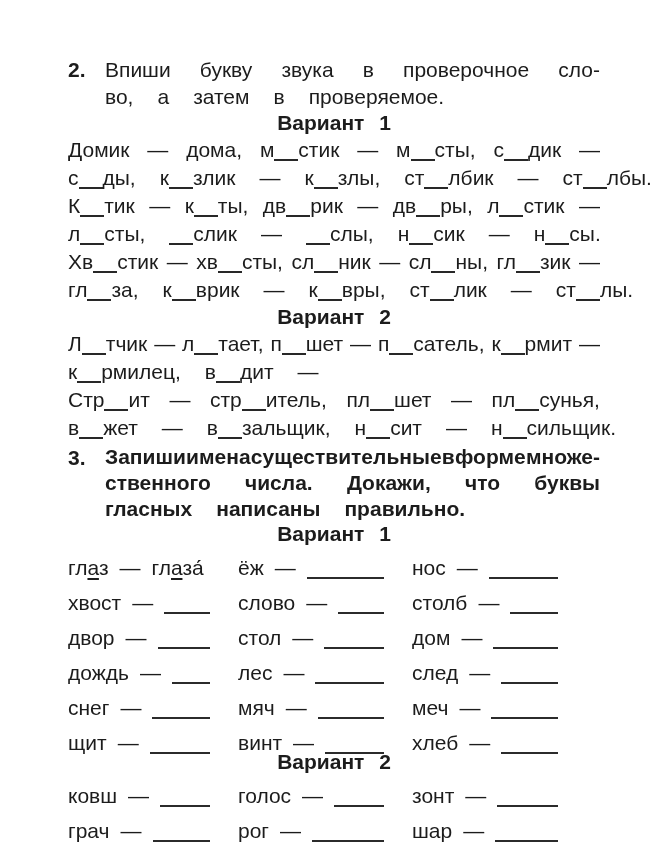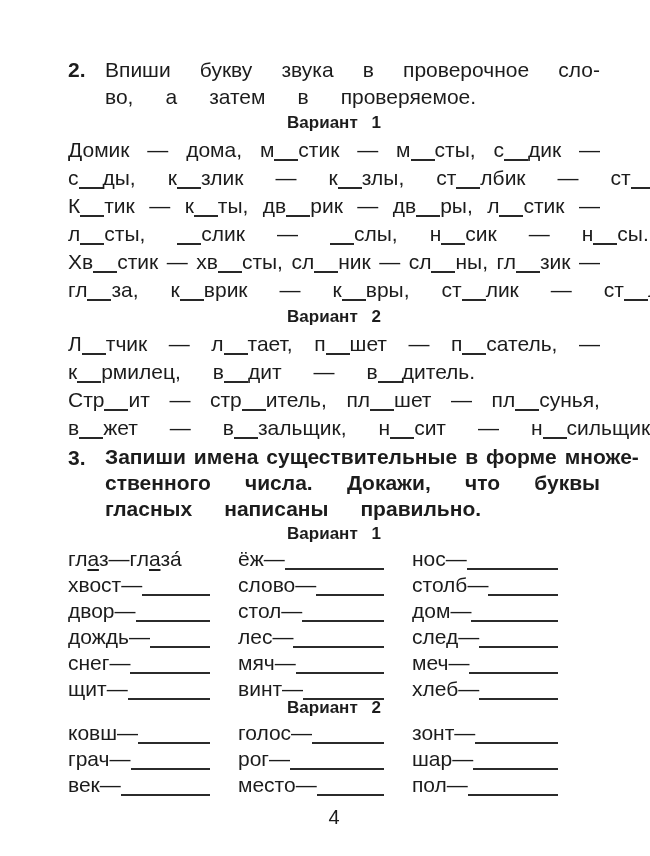--- a/index.html
+++ b/index.html
@@ -18,57 +18,58 @@
   
   .exercise-head{display:flex;}
   .ex-num{
     width:37px;flex:0 0 37px;
     font-weight:700;font-size:21px;line-height:27px;
   }
   .instr{flex:1;min-width:0;}
   .instr .tline{line-height:27px;}
   
   .tline{
-    display:flex;gap:32px;
+    display:flex;gap:24px;
     font-size:21px;line-height:28px;
     white-space:nowrap;
   }
-  .tline.just{justify-content:space-between;gap:8px;}
+  .tline.just{justify-content:space-between;gap:0;}
   .w{white-space:nowrap;}
   
   .blank{
     display:inline-block;width:24px;height:5px;
     border-bottom:2px solid #282828;
     vertical-align:-4px;
   }
   
   .ul-letter{
     text-decoration:underline;
     text-decoration-thickness:1.5px;
     text-underline-offset:3px;
   }
   .variant-heading{
-    font-weight:700;font-size:17px;line-height:26px;
+    font-weight:700;font-size:21px;line-height:26px;
     text-align:center;word-spacing:9px;
   }
   .ex3{margin-top:2px;}
   .ex3 .instr .tline{line-height:26px;font-size:21px;font-weight:bold;}
   .ex3 .variant-heading{line-height:24px;}
   .heading-tight{margin-top:-6px;}
   
   .wtable{width:490px;}
   .trow{
     display:grid;
     grid-template-columns:142px 146px 146px;
     column-gap:28px;
   }
   .tcell{
-    display:flex;
+    display:flex;gap:11px;
     font-size:21px;line-height:26px;
     align-items:stretch;
+    margin-top:9px;
   }
   .line-blank{
     flex:1 1 auto;
     border-bottom:2px solid #2b2b2b;
     margin-bottom:2px;
   }
   .pagenum{
     margin-top:8px;
     text-align:center;
     font-size:20px;line-height:22px;
@@ -163,27 +164,27 @@
 
   <div class="variant-heading">Вариант 2</div>
   <div>
       <div class="tline just">
         <span class="w">Л<span class="blank"></span>тчик</span>
         <span class="w">—</span>
         <span class="w">л<span class="blank"></span>тает,</span>
         <span class="w">п<span class="blank"></span>шет</span>
         <span class="w">—</span>
         <span class="w">п<span class="blank"></span>сатель,</span>
+        <span class="w">к<span class="blank"></span>рмит</span>
         <span class="w">—</span>
       </div>
       <div class="tline">
         <span class="w">к<span class="blank"></span>рмилец,</span>
         <span class="w">в<span class="blank"></span>дит</span>
         <span class="w">—</span>
-        <span class="w">в<span class="blank"></span>дитель.</span>
       </div>
       <div class="tline just">
         <span class="w">Стр<span class="blank"></span>ит</span>
         <span class="w">—</span>
         <span class="w">стр<span class="blank"></span>итель,</span>
         <span class="w">пл<span class="blank"></span>шет</span>
         <span class="w">—</span>
         <span class="w">пл<span class="blank"></span>сунья,</span>
       </div>
       <div class="tline">

